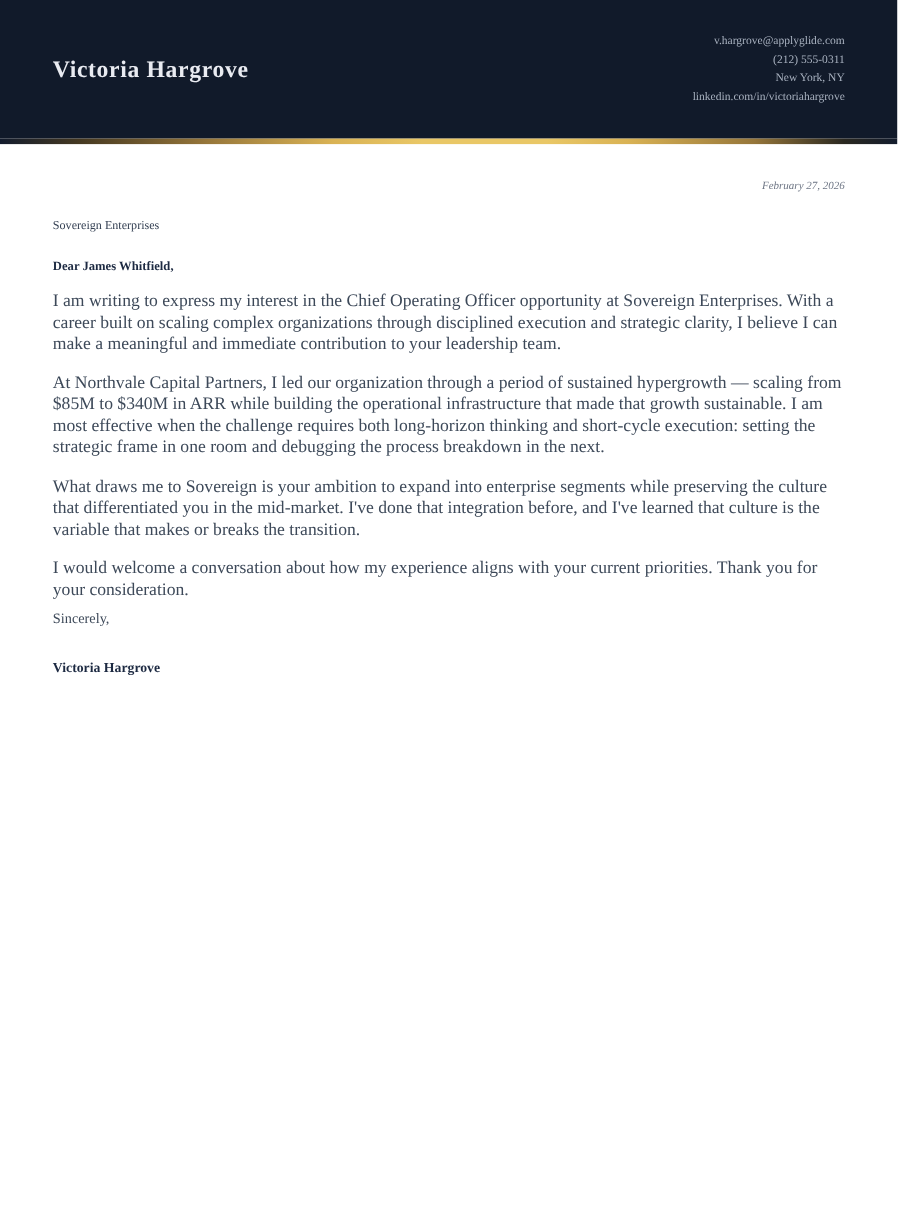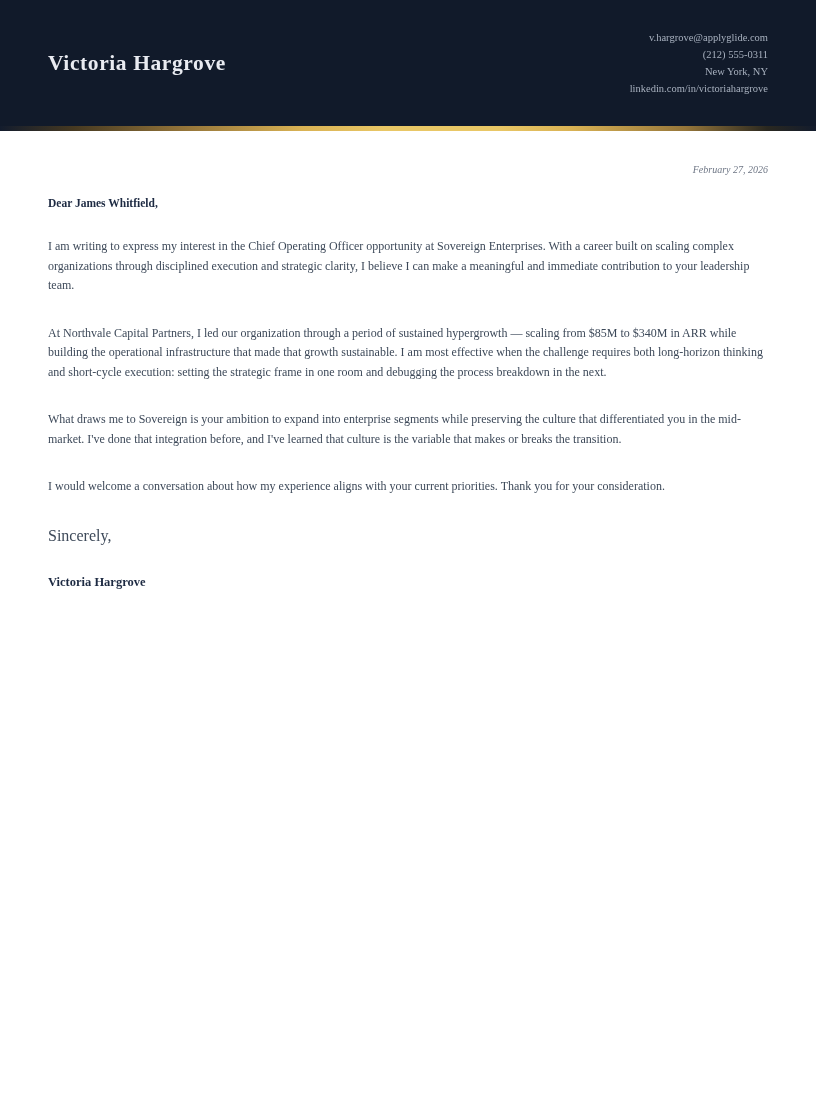--- a/index.html
+++ b/index.html
@@ -79,28 +79,28 @@
     font-size:11.5px;
     color:var(--dark-text,#1d2a42);
   }
   .salutation{
     margin-top:22px;
     font-weight:700;
     font-size:11.5px;
     color:var(--dark-text,#1d2a42);
   }
   .para{
-    margin:28px 0 0 0;
+    margin:16px 0 0 0;
     line-height:19.5px;
-    font-size:12px;
+    font-size:16px;
     color:var(--body-text,#3d4959);
   }
   .closing{
-    margin-top:30px;
-    font-size:16px;
+    margin-top:8px;
+    font-size:13px;
   }
   .signature{
     margin-top:30px;
     font-weight:700;
     font-size:12.5px;
     color:var(--dark-text,#1d2a42);
   }
 </style>
 </head>
 <body>
@@ -117,20 +117,21 @@
     </div>
   </header>
 
   <div class="gold-divider"></div>
 
   <main class="letter-body">
 
     <div class="date">February 27, 2026</div>
 
     <div class="recipient">
+      <div>Sovereign Enterprises</div>
     </div>
 
     <div class="salutation">Dear James Whitfield,</div>
 
     <p class="para">I am writing to express my interest in the Chief Operating Officer opportunity at Sovereign Enterprises. With a career built on scaling complex organizations through disciplined execution and strategic clarity, I believe I can make a meaningful and immediate contribution to your leadership team.</p>
 
     <p class="para">At Northvale Capital Partners, I led our organization through a period of sustained hypergrowth — scaling from $85M to $340M in ARR while building the operational infrastructure that made that growth sustainable. I am most effective when the challenge requires both long-horizon thinking and short-cycle execution: setting the strategic frame in one room and debugging the process breakdown in the next.</p>
 
     <p class="para">What draws me to Sovereign is your ambition to expand into enterprise segments while preserving the culture that differentiated you in the mid-market. I've done that integration before, and I've learned that culture is the variable that makes or breaks the transition.</p>
 

